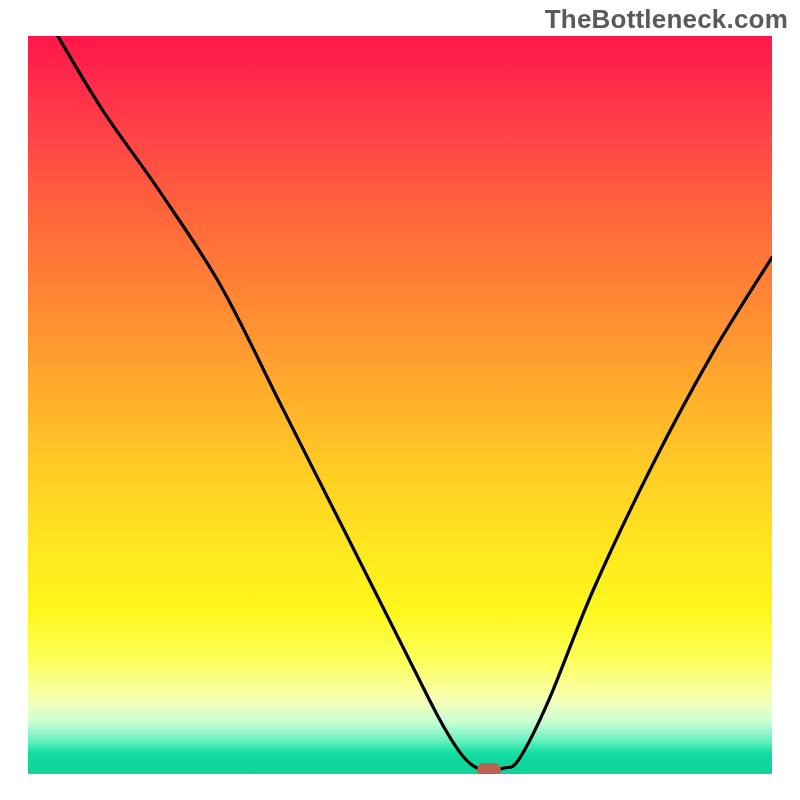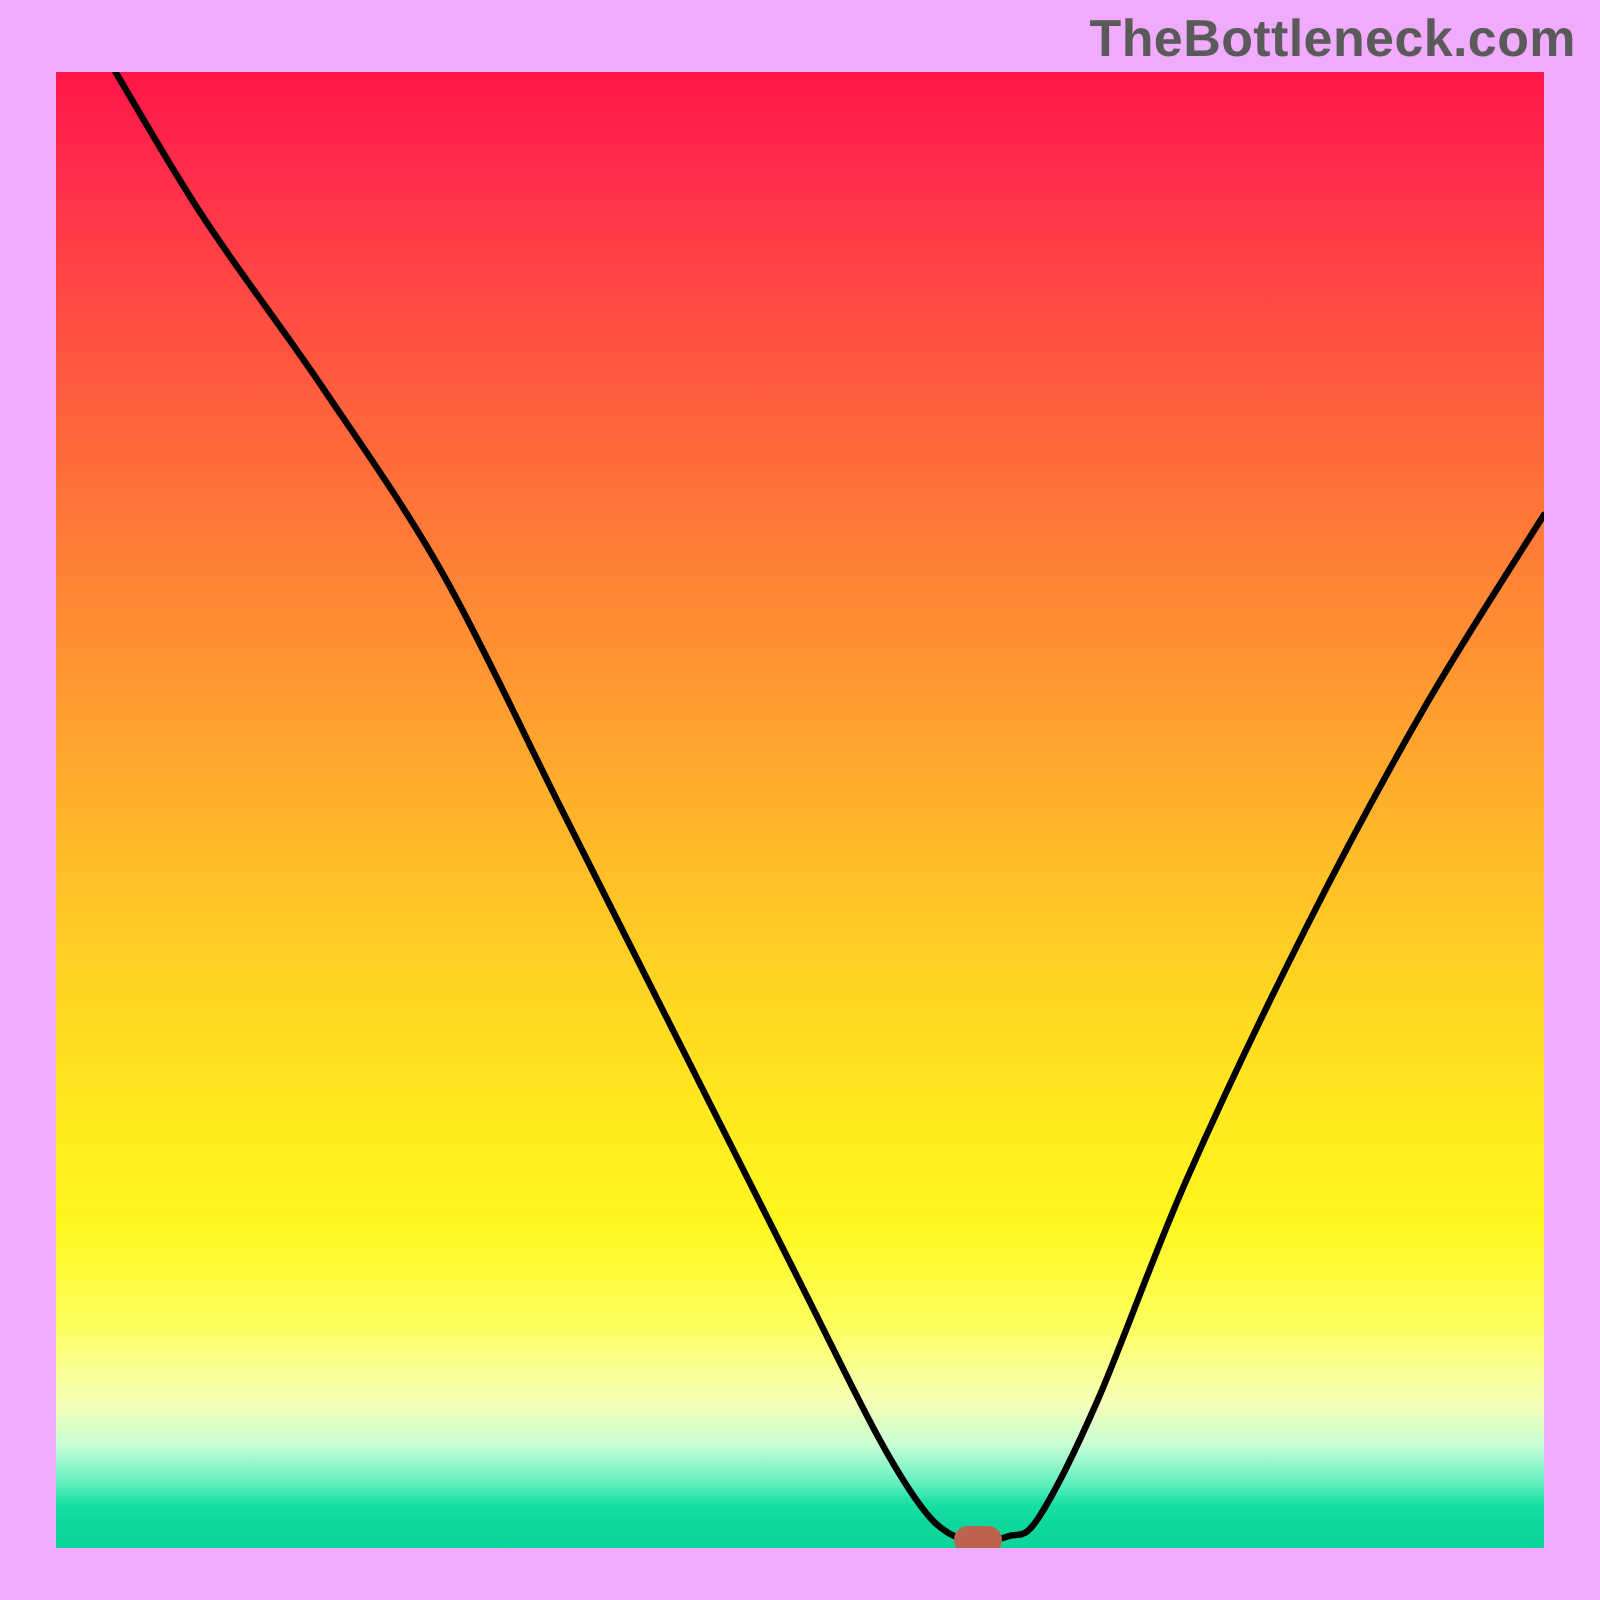--- a/index.html
+++ b/index.html
@@ -8,21 +8,21 @@
     width: 800px;
     height: 800px;
     background: #000;
     overflow: hidden;
     font-family: Arial, Helvetica, sans-serif;
   }
   .frame {
     position: relative;
     width: 800px;
     height: 800px;
-    background: #f0abfc;
+    background: #ffffff;
   }
   .watermark {
     position: absolute;
     top: 4px;
     right: 12px;
     font-size: 26px;
     font-weight: 600;
     color: #5a5a5a;
     letter-spacing: 0.2px;
     z-index: 3;

